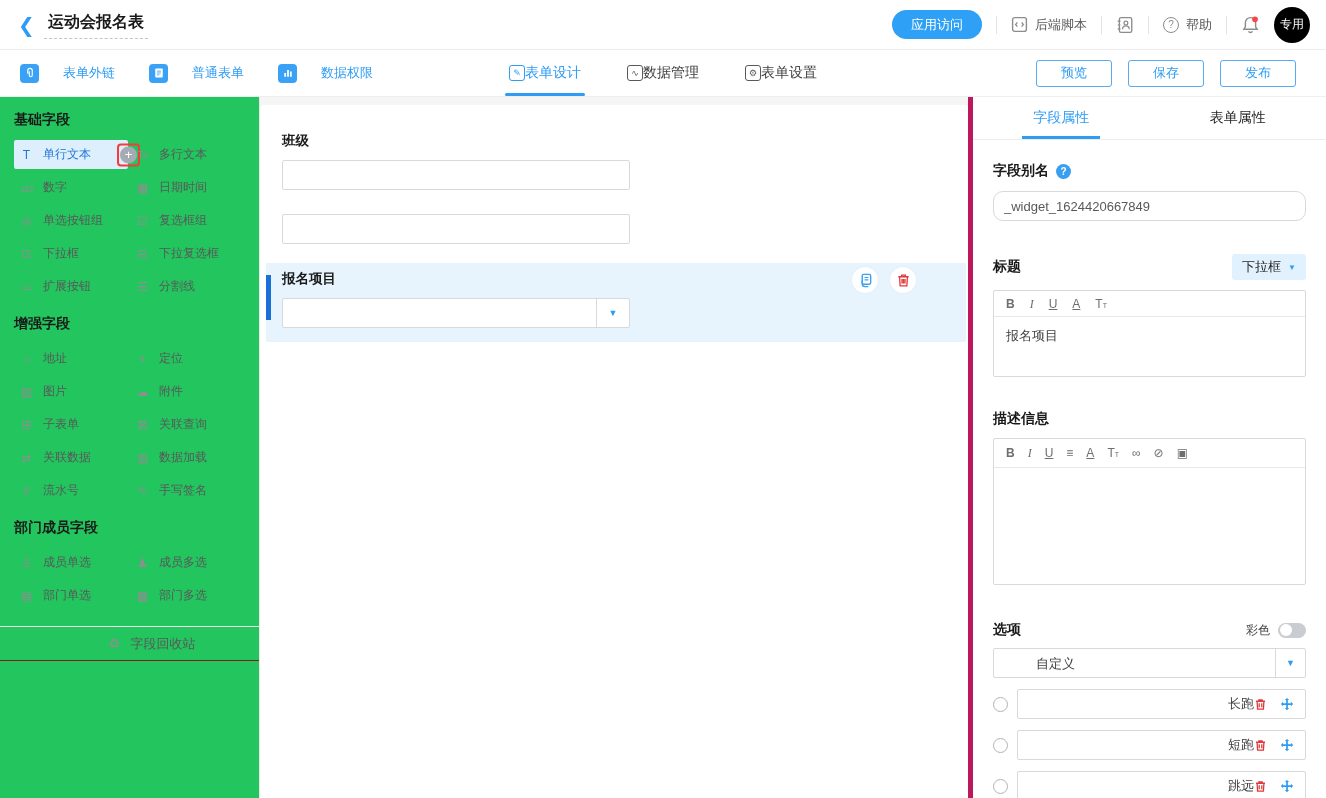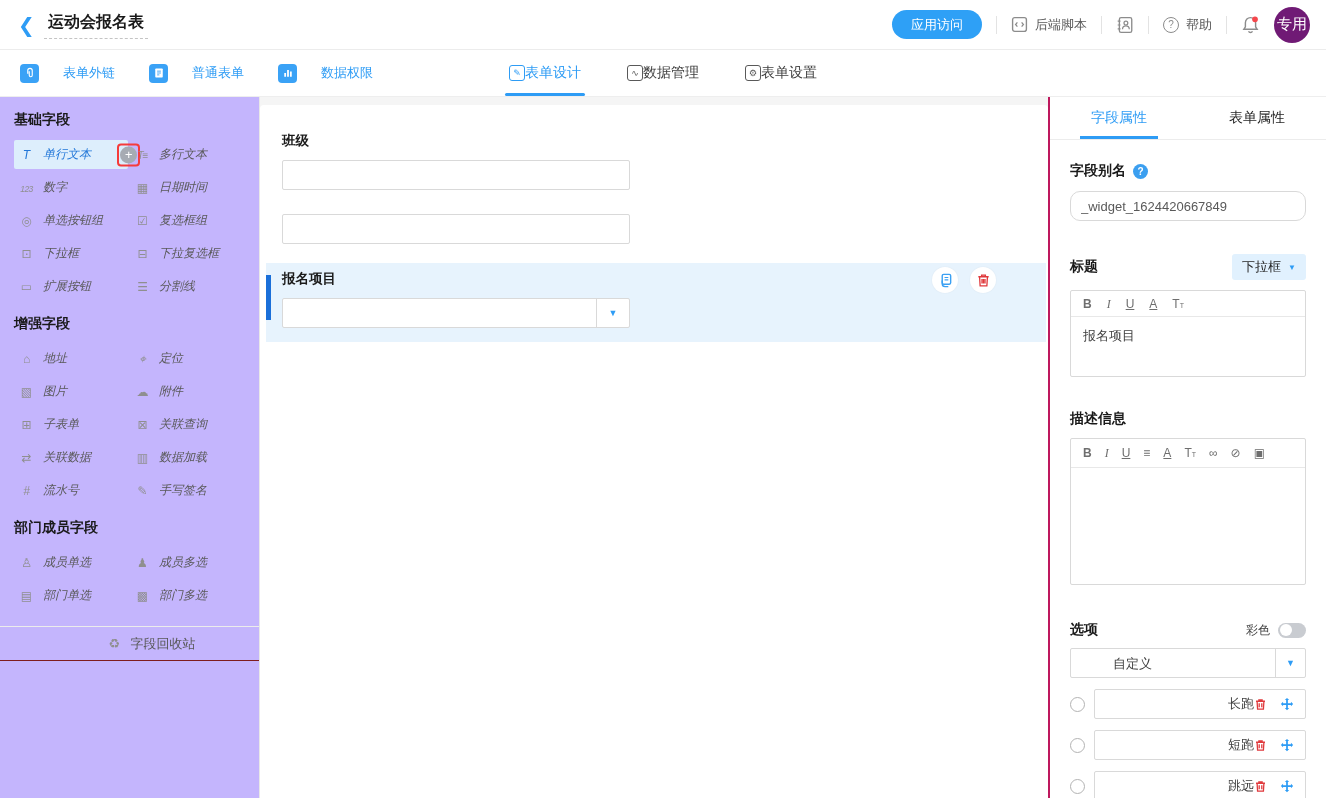--- a/index.html
+++ b/index.html
@@ -14,22 +14,22 @@
   .hdr-title { font-size:16px; font-weight:bold; padding:2px 4px 5px;
     border-bottom:1px dashed #c4c4c4; }
   .hdr-right { margin-left:auto; display:flex; align-items:center; gap:14px; }
   .pill-btn { background:#2ea0f6; color:#fff; font-size:13px; border:none;
     border-radius:15px; height:29px; padding:0 19px; cursor:pointer; }
   .vsep { width:1px; height:18px; background:#e3e3e3; }
   .hitem { display:flex; align-items:center; gap:7px; font-size:13px; color:#595959; cursor:pointer; }
   .qmark { width:16px; height:16px; border:1.3px solid #8c8c8c; border-radius:50%;
     font-size:10px; color:#8c8c8c; display:flex; align-items:center; justify-content:center; }
   .bell { position:relative; cursor:pointer; display:flex; }
-  .avatar { width:36px; height:36px; border-radius:50%; background:#701a75; color:#fff;
-    font-size:15px; display:flex; align-items:center; justify-content:center; cursor:pointer; }
+  .avatar { width:36px; height:36px; border-radius:50%; background:#000000; color:#fff;
+    font-size:12px; display:flex; align-items:center; justify-content:center; cursor:pointer; }
 
   
   .bar2 { height:47px; display:flex; align-items:center; padding:0 30px 0 20px;
     border-bottom:1px solid #eeeeee; position:relative; background:#fff; }
   .blk-link { display:flex; align-items:center; gap:24px; margin-right:34px; cursor:pointer; }
   .blk-ic { width:19px; height:19px; border-radius:4px; background:#3aa2f6;
     display:flex; align-items:center; justify-content:center; }
   .blk-link span.lbl { font-size:13px; color:#2e9cf5; }
   .tabs-c { position:absolute; left:50%; transform:translateX(-50%); height:100%;
     display:flex; gap:46px; }
@@ -42,24 +42,24 @@
   .tab.active::after { content:""; position:absolute; left:-4px; right:-4px; bottom:0;
     height:3px; background:#2e9cf5; border-radius:2px; }
   .bar2-actions { margin-left:auto; display:flex; gap:16px; }
   .obtn { width:76px; height:27px; background:#fff; border:1px solid #57abf5; border-radius:3px;
     color:#2e9cf5; font-size:13px; cursor:pointer; }
 
   
   .main { display:flex; height:701px; }
 
   
-  .side { width:260px; border-right:1px solid #e8e8e8; padding-top:14px; background:#c4b5fd; }
+  .side { width:260px; border-right:1px solid #e8e8e8; padding-top:14px; background:#22c55e; }
   .sec-t { font-size:14px; font-weight:bold; padding-left:14px; margin:12px 0 9px; }
   .sec-t:first-child { margin-top:0; }
-  .grid { display:grid; grid-template-columns:116px 116px; margin-left:14px;font-style:italic; }
+  .grid { display:grid; grid-template-columns:116px 116px; margin-left:14px; }
   .fitem { height:33px; display:flex; align-items:center; gap:8px; cursor:pointer;
     font-size:12px; color:#595959; padding-left:4px; position:relative; }
   .ic { width:17px; text-align:center; font-size:12px; color:#8f8f8f; flex:none; }
   .fitem.sel { background:#ddeefc; border-radius:2px; color:#2277d8; width:114px; height:29px; margin-top:2px; }
   .fitem.sel .ic { color:#2277d8; }
   .anno { position:absolute; right:-12px; top:50%; transform:translateY(-50%);
     border:2px solid #f53b3b; border-radius:4px; padding:1px; display:flex; cursor:pointer; }
   .plusc { width:17px; height:17px; border-radius:50%; background:#a6abb3; color:#fff;
     font-size:13px; line-height:15px; text-align:center; }
   .recycle { margin-top:14px; border-top:1px solid #ececec; border-bottom:1px solid #7f1d1d;
@@ -81,21 +81,21 @@
   .dd { width:348px; height:30px; background:#fff; border:1px solid #d9d9d9; border-radius:2px;
     display:flex; }
   .dd-val { flex:1; }
   .dd-arrow { width:33px; border-left:1px solid #d9d9d9; display:flex; align-items:center;
     justify-content:center; color:#2e9cf5; font-size:9px; cursor:pointer; }
   .fld-acts { position:absolute; top:4px; right:50px; display:flex; gap:12px; }
   .act-c { width:26px; height:26px; border-radius:50%; background:#fff; display:flex;
     align-items:center; justify-content:center; cursor:pointer; box-shadow:0 0 2px rgba(0,0,0,.06); }
 
   
-  .panel { width:278px; border-left:2px solid #be185d; background:#fff; overflow:hidden; }
+  .panel { width:358px; border-left:5px solid #be185d; background:#fff; overflow:hidden; }
   .p-tabs { height:43px; display:flex; border-bottom:1px solid #ececec; }
   .p-tab { flex:1; display:flex; align-items:center; justify-content:center;
     font-size:14px; color:#262626; cursor:pointer; }
   .p-tab.active { color:#2e9cf5; position:relative; }
   .p-tab.active::after { content:""; position:absolute; bottom:0; left:50%;
     transform:translateX(-50%); width:78px; height:3px; background:#2e9cf5; }
   .p-body { padding:0 20px; }
   .p-row { display:flex; align-items:center; }
   .p-lbl { font-size:14px; font-weight:bold; }
   .help-c { width:15px; height:15px; border-radius:50%; background:#3b9ff0; color:#fff;
@@ -255,20 +255,25 @@
       <span class="tab">
         <span class="tbox" data-icon="data-manage"></span>
         <span>数据管理</span>
       </span>
       <span class="tab">
         <span class="tbox" data-icon="form-settings"></span>
         <span>表单设置</span>
       </span>
     </div>
 
+    <div class="bar2-actions">
+      <button class="obtn">预览</button>
+      <button class="obtn">保存</button>
+      <button class="obtn">发布</button>
+    </div>
   </div>
 
   <div class="main">
 
     <div class="side">
       <div class="sec-t">基础字段</div>
       <div class="grid">
         <div class="fitem sel">
           <span class="ic" data-icon="single-line-text"></span>
           <span>单行文本</span>

